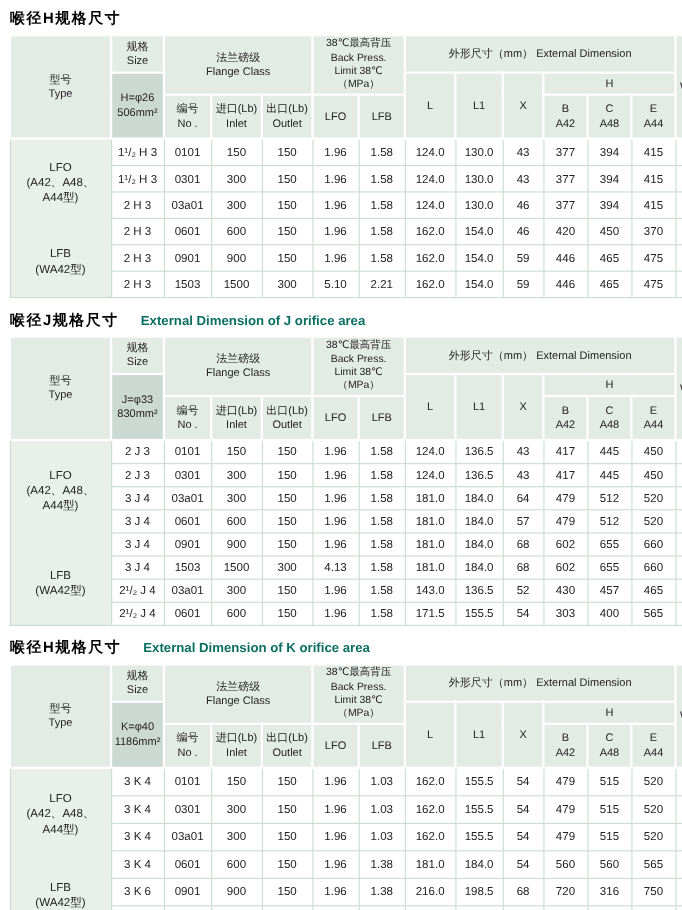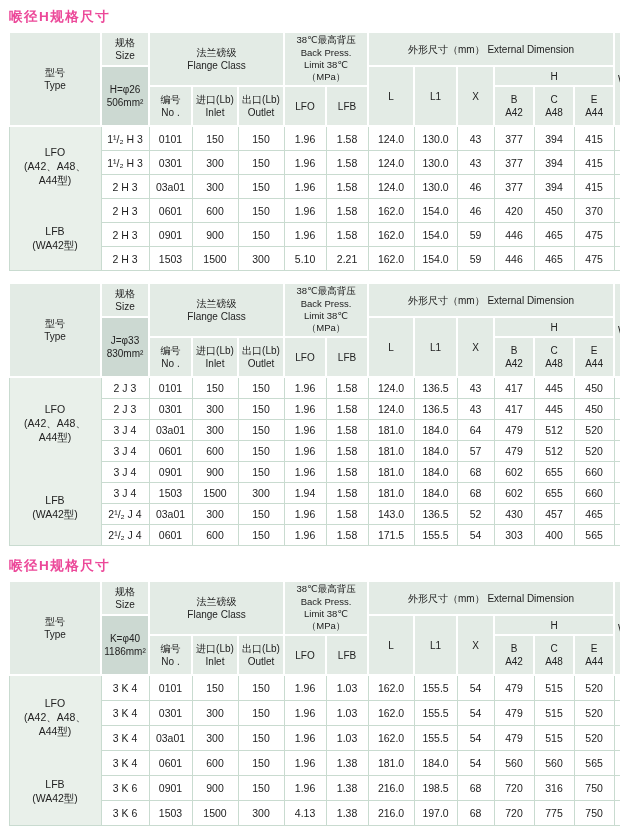--- a/index.html
+++ b/index.html
@@ -5,21 +5,21 @@
   html,body{margin:0;padding:0;background:#ffffff;}
   body{
     width:620px;
     font-family:"Liberation Sans","DejaVu Sans",sans-serif;
     color:#2a2a2a;
     -webkit-font-smoothing:antialiased;
   }
   .page{padding:6px 8px 4px 8px;}
   .section{margin-bottom:11px;}
   .sec-title{display:flex;align-items:baseline;gap:20px;margin:2px 0 5px 1px;}
-  .title-cn{font-size:13.5px;font-weight:bold;color:#ec4899;letter-spacing:1.5px;}
+  .title-cn{font-size:13.5px;font-weight:bold;color:#000000;letter-spacing:1.5px;}
   .title-en{font-size:12px;font-weight:bold;color:#0a6e61;}
   table{
     border-collapse:collapse;
     table-layout:fixed;
     width:604px;
   }
   th{
     background:#e3ebe5;
     border:2px solid #ffffff;
     font-weight:normal;
@@ -232,216 +232,23 @@
             <td>446</td>
             <td>465</td>
             <td>475</td>
             <td>50</td>
           </tr>
         </tbody>
     </table>
   </div>
 
   <div class="section sec-j">
-    <table>
-      <colgroup>
-        <col style="width:92px">
-          <col style="width:48px">
-          <col style="width:43px">
-          <col style="width:46px">
-        <col style="width:46px">
-          <col style="width:42px">
-          <col style="width:42px">
-          <col style="width:46px">
-        <col style="width:43px">
-          <col style="width:37px">
-          <col style="width:40px">
-          <col style="width:40px">
-        <col style="width:40px">
-          <col style="width:39px">
-      </colgroup>
-      <thead>
-        <tr class="hr1">
-          <th rowspan="3">型号
-Type</th>
-          <th>规格
-Size</th>
-          <th colspan="3" rowspan="2">法兰磅级
-Flange  Class</th>
-          <th colspan="2" rowspan="2" class="small">38℃最高背压
-Back Press.
-Limit 38℃
-（MPa）</th>
-          <th colspan="6">外形尺寸（mm）    External Dimension</th>
-          <th rowspan="3">重量
-Weight
-（Kg）</th>
-        </tr>
-        <tr class="hr2">
-          <th rowspan="2" class="spec-cell">J=φ33
-830mm²</th>
-          <th rowspan="2">L</th>
-          <th rowspan="2">L1</th>
-          <th rowspan="2">X</th>
-          <th colspan="3">H</th>
-        </tr>
-        <tr class="hr3">
-          <th>编号
-No .</th>
-          <th>进口(Lb)
-Inlet</th>
-          <th>出口(Lb)
-Outlet</th>
-          <th>LFO</th>
-          <th>LFB</th>
-          <th>B
-A42</th>
-          <th>C
-A48</th>
-          <th>E
-A44</th>
-        </tr>
-      </thead>
-      <tbody>
-          <tr>
-            <td rowspan="8" class="type-cell">
-              <div class="type-cell-inner">
-                <div class="type-label">LFO
-(A42、A48、
-A44型)</div>
-                <div class="type-label">LFB
-(WA42型)</div>
-              </div>
-            </td>
-            <td>2 J 3</td>
-            <td>0101</td>
-            <td>150</td>
-            <td>150</td>
-            <td>1.96</td>
-            <td>1.58</td>
-            <td>124.0</td>
-            <td>136.5</td>
-            <td>43</td>
-            <td>417</td>
-            <td>445</td>
-            <td>450</td>
-            <td>33</td>
-          </tr>
-          <tr>
-            <td>2 J 3</td>
-            <td>0301</td>
-            <td>300</td>
-            <td>150</td>
-            <td>1.96</td>
-            <td>1.58</td>
-            <td>124.0</td>
-            <td>136.5</td>
-            <td>43</td>
-            <td>417</td>
-            <td>445</td>
-            <td>450</td>
-            <td>35</td>
-          </tr>
-          <tr>
-            <td>3 J 4</td>
-            <td>03a01</td>
-            <td>300</td>
-            <td>150</td>
-            <td>1.96</td>
-            <td>1.58</td>
-            <td>181.0</td>
-            <td>184.0</td>
-            <td>64</td>
-            <td>479</td>
-            <td>512</td>
-            <td>520</td>
-            <td>60</td>
-          </tr>
-          <tr>
-            <td>3 J 4</td>
-            <td>0601</td>
-            <td>600</td>
-            <td>150</td>
-            <td>1.96</td>
-            <td>1.58</td>
-            <td>181.0</td>
-            <td>184.0</td>
-            <td>57</td>
-            <td>479</td>
-            <td>512</td>
-            <td>520</td>
-            <td>62</td>
-          </tr>
-          <tr>
-            <td>3 J 4</td>
-            <td>0901</td>
-            <td>900</td>
-            <td>150</td>
-            <td>1.96</td>
-            <td>1.58</td>
-            <td>181.0</td>
-            <td>184.0</td>
-            <td>68</td>
-            <td>602</td>
-            <td>655</td>
-            <td>660</td>
-            <td>75</td>
-          </tr>
-          <tr>
-            <td>3 J 4</td>
-            <td>1503</td>
-            <td>1500</td>
-            <td>300</td>
-            <td>1.94</td>
-            <td>1.58</td>
-            <td>181.0</td>
-            <td>184.0</td>
-            <td>68</td>
-            <td>602</td>
-            <td>655</td>
-            <td>660</td>
-            <td>78</td>
-          </tr>
-          <tr>
-            <td>2¹/₂ J 4</td>
-            <td>03a01</td>
-            <td>300</td>
-            <td>150</td>
-            <td>1.96</td>
-            <td>1.58</td>
-            <td>143.0</td>
-            <td>136.5</td>
-            <td>52</td>
-            <td>430</td>
-            <td>457</td>
-            <td>465</td>
-            <td>40</td>
-          </tr>
-          <tr>
-            <td>2¹/₂ J 4</td>
-            <td>0601</td>
-            <td>600</td>
-            <td>150</td>
-            <td>1.96</td>
-            <td>1.58</td>
-            <td>171.5</td>
-            <td>155.5</td>
-            <td>54</td>
-            <td>303</td>
-            <td>400</td>
-            <td>565</td>
-            <td>55</td>
-          </tr>
-        </tbody>
-    </table>
-  </div>
-
-  <div class="section sec-k">
     <div class="sec-title">
-      <span class="title-cn">喉径H规格尺寸</span>
+      <span class="title-cn">喉径J规格尺寸</span>
+      <span class="title-en">External Dimension of J orifice area</span>
     </div>
     <table>
       <colgroup>
         <col style="width:92px">
           <col style="width:48px">
           <col style="width:43px">
           <col style="width:46px">
         <col style="width:46px">
           <col style="width:42px">
           <col style="width:42px">
@@ -464,22 +271,22 @@
           <th colspan="2" rowspan="2" class="small">38℃最高背压
 Back Press.
 Limit 38℃
 （MPa）</th>
           <th colspan="6">外形尺寸（mm）    External Dimension</th>
           <th rowspan="3">重量
 Weight
 （Kg）</th>
         </tr>
         <tr class="hr2">
-          <th rowspan="2" class="spec-cell">K=φ40
-1186mm²</th>
+          <th rowspan="2" class="spec-cell">J=φ33
+830mm²</th>
           <th rowspan="2">L</th>
           <th rowspan="2">L1</th>
           <th rowspan="2">X</th>
           <th colspan="3">H</th>
         </tr>
         <tr class="hr3">
           <th>编号
 No .</th>
           <th>进口(Lb)
 Inlet</th>
@@ -490,20 +297,218 @@
           <th>B
 A42</th>
           <th>C
 A48</th>
           <th>E
 A44</th>
         </tr>
       </thead>
       <tbody>
           <tr>
+            <td rowspan="8" class="type-cell">
+              <div class="type-cell-inner">
+                <div class="type-label">LFO
+(A42、A48、
+A44型)</div>
+                <div class="type-label">LFB
+(WA42型)</div>
+              </div>
+            </td>
+            <td>2 J 3</td>
+            <td>0101</td>
+            <td>150</td>
+            <td>150</td>
+            <td>1.96</td>
+            <td>1.58</td>
+            <td>124.0</td>
+            <td>136.5</td>
+            <td>43</td>
+            <td>417</td>
+            <td>445</td>
+            <td>450</td>
+            <td>33</td>
+          </tr>
+          <tr>
+            <td>2 J 3</td>
+            <td>0301</td>
+            <td>300</td>
+            <td>150</td>
+            <td>1.96</td>
+            <td>1.58</td>
+            <td>124.0</td>
+            <td>136.5</td>
+            <td>43</td>
+            <td>417</td>
+            <td>445</td>
+            <td>450</td>
+            <td>35</td>
+          </tr>
+          <tr>
+            <td>3 J 4</td>
+            <td>03a01</td>
+            <td>300</td>
+            <td>150</td>
+            <td>1.96</td>
+            <td>1.58</td>
+            <td>181.0</td>
+            <td>184.0</td>
+            <td>64</td>
+            <td>479</td>
+            <td>512</td>
+            <td>520</td>
+            <td>60</td>
+          </tr>
+          <tr>
+            <td>3 J 4</td>
+            <td>0601</td>
+            <td>600</td>
+            <td>150</td>
+            <td>1.96</td>
+            <td>1.58</td>
+            <td>181.0</td>
+            <td>184.0</td>
+            <td>57</td>
+            <td>479</td>
+            <td>512</td>
+            <td>520</td>
+            <td>62</td>
+          </tr>
+          <tr>
+            <td>3 J 4</td>
+            <td>0901</td>
+            <td>900</td>
+            <td>150</td>
+            <td>1.96</td>
+            <td>1.58</td>
+            <td>181.0</td>
+            <td>184.0</td>
+            <td>68</td>
+            <td>602</td>
+            <td>655</td>
+            <td>660</td>
+            <td>75</td>
+          </tr>
+          <tr>
+            <td>3 J 4</td>
+            <td>1503</td>
+            <td>1500</td>
+            <td>300</td>
+            <td>4.13</td>
+            <td>1.58</td>
+            <td>181.0</td>
+            <td>184.0</td>
+            <td>68</td>
+            <td>602</td>
+            <td>655</td>
+            <td>660</td>
+            <td>78</td>
+          </tr>
+          <tr>
+            <td>2¹/₂ J 4</td>
+            <td>03a01</td>
+            <td>300</td>
+            <td>150</td>
+            <td>1.96</td>
+            <td>1.58</td>
+            <td>143.0</td>
+            <td>136.5</td>
+            <td>52</td>
+            <td>430</td>
+            <td>457</td>
+            <td>465</td>
+            <td>40</td>
+          </tr>
+          <tr>
+            <td>2¹/₂ J 4</td>
+            <td>0601</td>
+            <td>600</td>
+            <td>150</td>
+            <td>1.96</td>
+            <td>1.58</td>
+            <td>171.5</td>
+            <td>155.5</td>
+            <td>54</td>
+            <td>303</td>
+            <td>400</td>
+            <td>565</td>
+            <td>55</td>
+          </tr>
+        </tbody>
+    </table>
+  </div>
+
+  <div class="section sec-k">
+    <div class="sec-title">
+      <span class="title-cn">喉径H规格尺寸</span>
+      <span class="title-en">External Dimension of K orifice area</span>
+    </div>
+    <table>
+      <colgroup>
+        <col style="width:92px">
+          <col style="width:48px">
+          <col style="width:43px">
+          <col style="width:46px">
+        <col style="width:46px">
+          <col style="width:42px">
+          <col style="width:42px">
+          <col style="width:46px">
+        <col style="width:43px">
+          <col style="width:37px">
+          <col style="width:40px">
+          <col style="width:40px">
+        <col style="width:40px">
+          <col style="width:39px">
+      </colgroup>
+      <thead>
+        <tr class="hr1">
+          <th rowspan="3">型号
+Type</th>
+          <th>规格
+Size</th>
+          <th colspan="3" rowspan="2">法兰磅级
+Flange  Class</th>
+          <th colspan="2" rowspan="2" class="small">38℃最高背压
+Back Press.
+Limit 38℃
+（MPa）</th>
+          <th colspan="6">外形尺寸（mm）    External Dimension</th>
+          <th rowspan="3">重量
+Weight
+（Kg）</th>
+        </tr>
+        <tr class="hr2">
+          <th rowspan="2" class="spec-cell">K=φ40
+1186mm²</th>
+          <th rowspan="2">L</th>
+          <th rowspan="2">L1</th>
+          <th rowspan="2">X</th>
+          <th colspan="3">H</th>
+        </tr>
+        <tr class="hr3">
+          <th>编号
+No .</th>
+          <th>进口(Lb)
+Inlet</th>
+          <th>出口(Lb)
+Outlet</th>
+          <th>LFO</th>
+          <th>LFB</th>
+          <th>B
+A42</th>
+          <th>C
+A48</th>
+          <th>E
+A44</th>
+        </tr>
+      </thead>
+      <tbody>
+          <tr>
             <td rowspan="6" class="type-cell">
               <div class="type-cell-inner">
                 <div class="type-label">LFO
 (A42、A48、
 A44型)</div>
                 <div class="type-label">LFB
 (WA42型)</div>
               </div>
             </td>
             <td>3 K 4</td>

